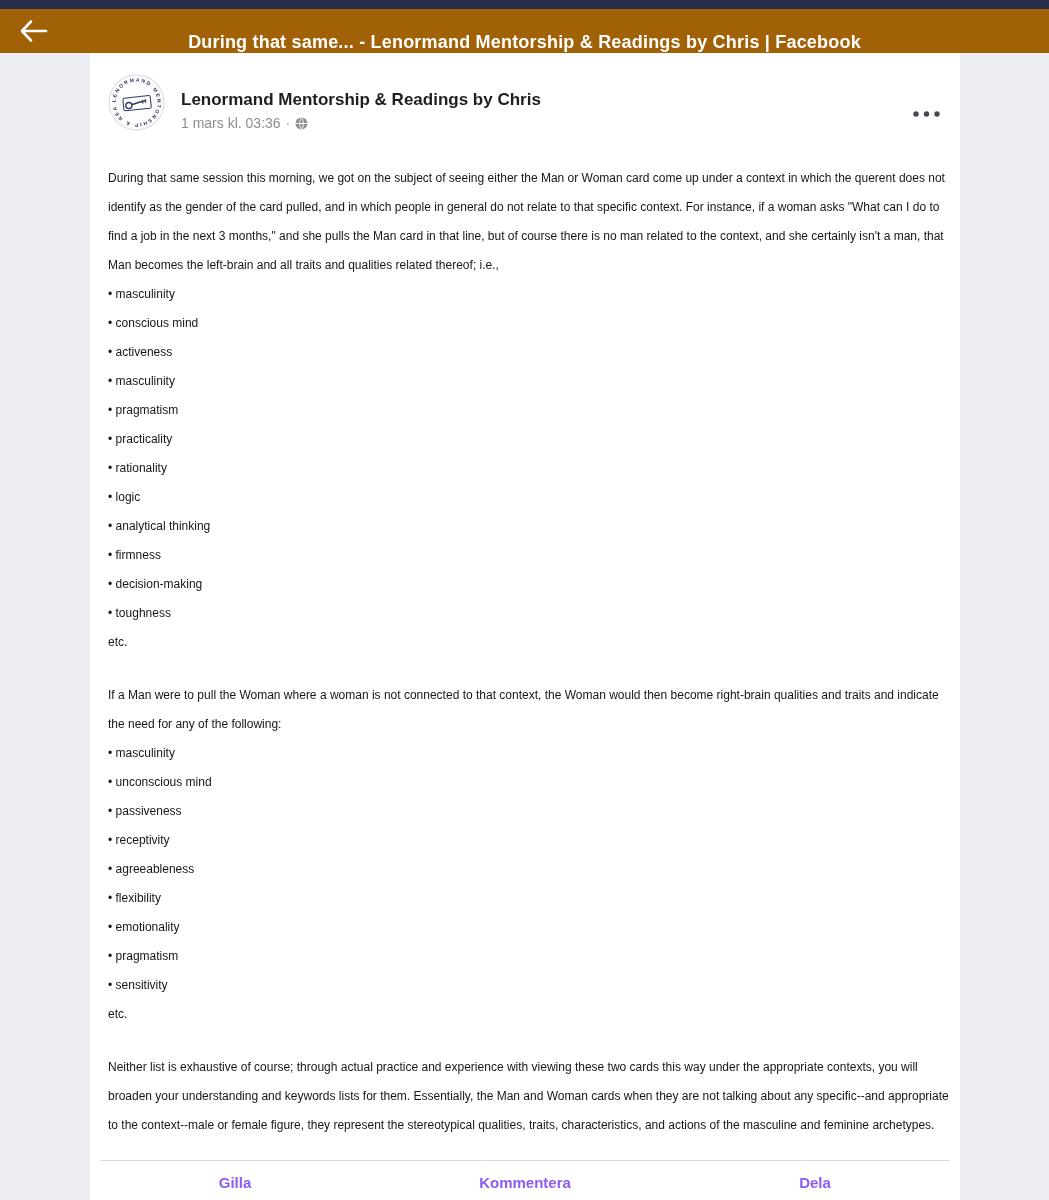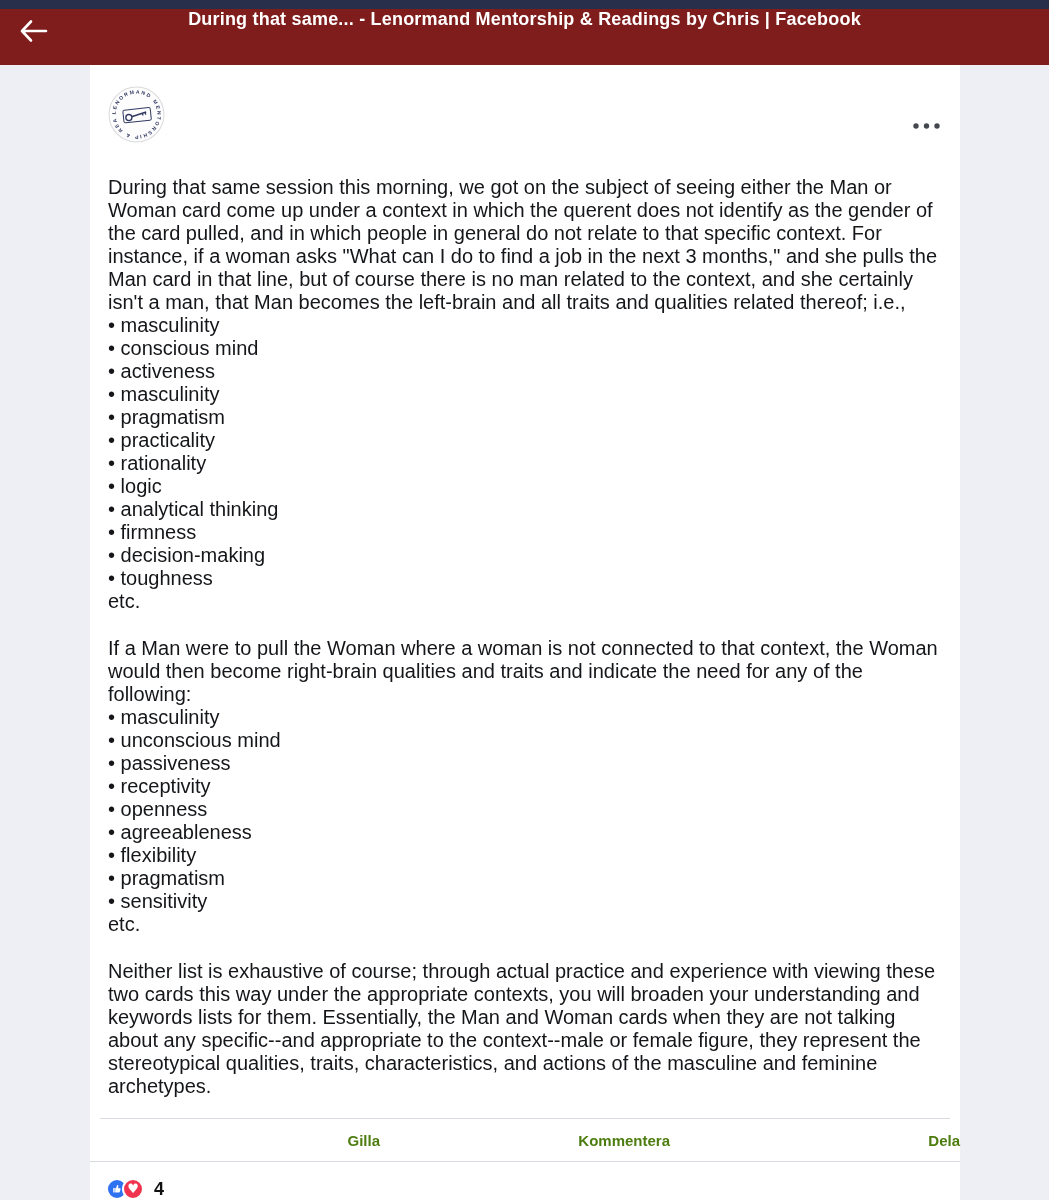--- a/index.html
+++ b/index.html
@@ -7,53 +7,53 @@
   body {
     width: 1049px; height: 1200px; overflow: hidden;
     background: #edeff4;
     font-family: "Liberation Sans", sans-serif;
     color: #1c1e21;
   }
 
   
   .top-strip { height: 9px; background: #282f4a; }
   .app-bar {
-    height: 56px; background: #7f1d1d; position: relative;
-    display: flex; align-items: flex-start;
+    height: 44px; background: #a16207; position: relative;
+    display: flex; align-items: flex-end;
   }
   .back-button {
     position: absolute; left: 18px; top: 0; height: 48px;
     display: flex; align-items: center; cursor: pointer; z-index: 2;
   }
   .app-title {
     width: 100%; text-align: center; color: #ffffff;
     font-size: 18px; font-weight: 700; letter-spacing: 0.2px;
   }
 
   
   .card { width: 870px; margin-left: 90px; background: #ffffff; min-height: 1143px; }
 
   .post-header { display: flex; align-items: flex-start; padding: 21px 20px 0 18px; }
   .avatar { width: 57px; height: 57px; flex: 0 0 57px; }
   .header-info { margin-left: 16px; padding-top: 16px; }
   .page-name { font-size: 17px; font-weight: 700; color: #1c1e21; }
   .post-meta { display: flex; align-items: center; gap: 5px; margin-top: 5px; font-size: 14px; color: #8a8d91; }
   .more-button { margin-left: auto; padding-top: 29px; cursor: pointer; }
 
-  .post-text { padding: 33px 10px 0 18px; font-size: 20px; line-height: 23px; color: #141619; }
+  .post-text { padding: 33px 10px 0 18px; font-size: 12px; line-height: 29px; color: #141619; }
   .post-line { white-space: pre-wrap; }
   .post-line.para:not(:first-child) { margin-top: 24px; }
 
   .divider { height: 1px; background: #d8dbe0; }
   .divider.inset { margin: 20px 10px 0; }
 
   .actions-bar { display: flex; height: 42px; align-items: center; }
   .action-button {
-    flex: 1; text-align: right; font-size: 15px; font-weight: 700;
-    color: #4d7c0f; cursor: pointer;
+    flex: 1; text-align: center; font-size: 15px; font-weight: 700;
+    color: #8b5cf6; cursor: pointer;
   }
 
   .reactions-row { display: flex; align-items: center; height: 54px; padding: 0 16px; }
   .reaction-icons { display: flex; align-items: center; cursor: pointer; }
   .reaction-badge {
     width: 22px; height: 22px; border-radius: 50%;
     border: 2px solid #ffffff; position: relative;
     display: flex; align-items: center; justify-content: center;
   }
   .badge-like { background: #2e72f2; z-index: 1; }
@@ -90,20 +90,33 @@
           <textPath href="#ringPath">LENORMAND MENTORSHIP &amp; READINGS BY CHRIS ·</textPath>
         </text>
         <g stroke="#333a63" fill="none">
           <rect x="15" y="22.5" width="27" height="12.5" rx="1.5" stroke-width="1" transform="rotate(-6 28 28)"></rect>
           <circle cx="20.5" cy="31" r="3" stroke-width="1.3"></circle>
           <line x1="23.2" y1="30.2" x2="37.5" y2="25.6" stroke-width="1.5"></line>
           <path d="M33.5 26.9 l1.1 2.1 M36.2 26 l1.1 2.1" stroke-width="1.2"></path>
         </g>
       </svg>
     </div>
+    <div class="header-info">
+      <div class="page-name">Lenormand Mentorship &amp; Readings by Chris</div>
+      <div class="post-meta">
+        <span>1 mars kl. 03:36</span>
+        <span>·</span>
+        <span style="display:inline-flex;">
+          <svg width="13" height="13" viewBox="0 0 12 12">
+            <circle cx="6" cy="6" r="5.5" fill="#8a8d91"></circle>
+            <path d="M0.6 6 H11.4 M6 0.5 C8.2 2.1 8.2 9.9 6 11.5 M6 0.5 C3.8 2.1 3.8 9.9 6 11.5" stroke="#ffffff" stroke-width="0.9" fill="none"></path>
+          </svg>
+        </span>
+      </div>
+    </div>
     <div class="more-button">
       <span>
         <svg width="27" height="6" viewBox="0 0 27 6">
           <circle cx="3" cy="3" r="2.7" fill="#44484e"></circle>
           <circle cx="13.5" cy="3" r="2.7" fill="#44484e"></circle>
           <circle cx="24" cy="3" r="2.7" fill="#44484e"></circle>
         </svg>
       </span>
     </div>
   </div>
@@ -121,23 +134,23 @@
       <div class="post-line">• analytical thinking</div>
       <div class="post-line">• firmness</div>
       <div class="post-line">• decision-making</div>
       <div class="post-line">• toughness</div>
       <div class="post-line">etc.</div>
       <div class="post-line para">If a Man were to pull the Woman where a woman is not connected to that context, the Woman would then become right-brain qualities and traits and indicate the need for any of the following:</div>
       <div class="post-line">• masculinity</div>
       <div class="post-line">• unconscious mind</div>
       <div class="post-line">• passiveness</div>
       <div class="post-line">• receptivity</div>
-      <div class="post-line">• openness</div>
       <div class="post-line">• agreeableness</div>
       <div class="post-line">• flexibility</div>
+      <div class="post-line">• emotionality</div>
       <div class="post-line">• pragmatism</div>
       <div class="post-line">• sensitivity</div>
       <div class="post-line">etc.</div>
       <div class="post-line para">Neither list is exhaustive of course; through actual practice and experience with viewing these two cards this way under the appropriate contexts, you will broaden your understanding and keywords lists for them. Essentially, the Man and Woman cards when they are not talking about any specific--and appropriate to the context--male or female figure, they represent the stereotypical qualities, traits, characteristics, and actions of the masculine and feminine archetypes.</div>
     </div>
 
   <div class="divider inset"></div>
 
   <div class="actions-bar">
     <div class="action-button">Gilla</div>

